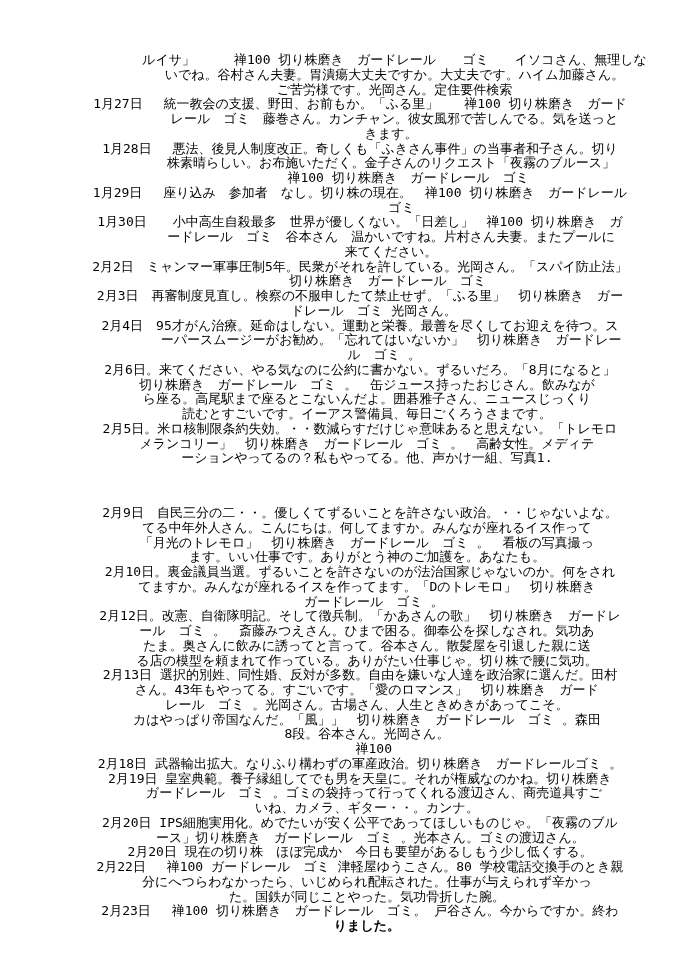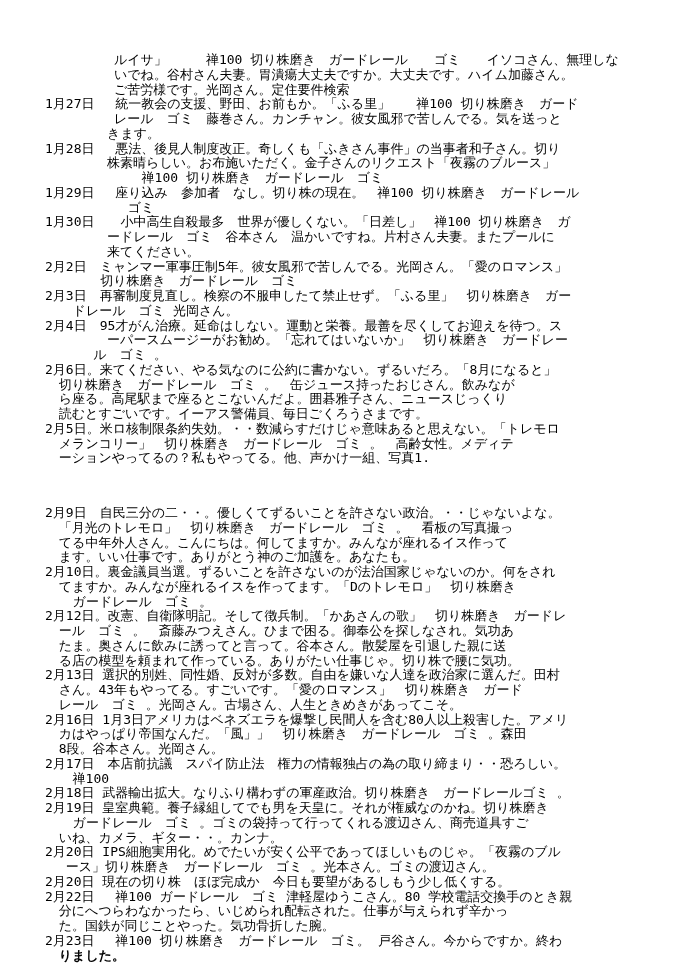--- a/index.html
+++ b/index.html
@@ -6,20 +6,21 @@
     margin: 0;
     padding: 0;
     background: #ffffff;
   }
   .page {
     position: relative;
     width: 688px;
     height: 971px;
     background: #ffffff;
     overflow: hidden;
+    text-align: center;
   }
   .textblock {
     position: absolute;
     left: 45px;
     top: 53px;
     width: 630px;
     color: #000000;
     font-family: "DejaVu Sans Mono", "Liberation Mono", monospace;
     font-size: 13px;
     line-height: 14.75px;
@@ -43,52 +44,50 @@
       <div class="text-line" style="padding-left: 69px;">レール　ゴミ　藤巻さん。カンチャン。彼女風邪で苦しんでる。気を送っと</div>
       <div class="text-line" style="padding-left: 62.1px;">きます。</div>
       <div class="text-line" style="padding-left: 0px;">1月28日　 悪法、後見人制度改正。奇しくも「ふきさん事件」の当事者和子さん。切り</div>
       <div class="text-line" style="padding-left: 62.1px;">株素晴らしい。お布施いただく。金子さんのリクエスト「夜霧のブルース」</div>
       <div class="text-line" style="padding-left: 96.6px;">禅100 切り株磨き　ガードレール　ゴミ</div>
       <div class="text-line" style="padding-left: 0px;">1月29日　 座り込み　参加者　なし。切り株の現在。　禅100 切り株磨き　ガードレール</div>
       <div class="text-line" style="padding-left: 82.8px;">ゴミ</div>
       <div class="text-line" style="padding-left: 0px;">1月30日　　小中高生自殺最多　世界が優しくない。「日差し」　禅100 切り株磨き　ガ</div>
       <div class="text-line" style="padding-left: 62.1px;">ードレール　ゴミ　谷本さん　温かいですね。片村さん夫妻。またプールに</div>
       <div class="text-line" style="padding-left: 62.1px;">来てください。</div>
-      <div class="text-line" style="padding-left: 0px;">2月2日　ミャンマー軍事圧制5年。彼女風邪で苦しんでる。光岡さん。「愛のロマンス」</div>
+      <div class="text-line" style="padding-left: 0px;">2月2日　ミャンマー軍事圧制5年。民衆がそれを許している。光岡さん。「スパイ防止法」</div>
       <div class="text-line" style="padding-left: 55.2px;">切り株磨き　ガードレール　ゴミ</div>
       <div class="text-line" style="padding-left: 0px;">2月3日　再審制度見直し。検察の不服申したて禁止せず。「ふる里」　切り株磨き　ガー</div>
       <div class="text-line" style="padding-left: 27.6px;">ドレール　ゴミ 光岡さん。</div>
       <div class="text-line" style="padding-left: 0px;">2月4日　95才がん治療。延命はしない。運動と栄養。最善を尽くしてお迎えを待つ。ス</div>
       <div class="text-line" style="padding-left: 62.1px;">ーパースムージーがお勧め。「忘れてはいないか」　切り株磨き　ガードレー</div>
       <div class="text-line" style="padding-left: 48.3px;">ル　ゴミ 。</div>
       <div class="text-line" style="padding-left: 0px;">2月6日。来てください、やる気なのに公約に書かない。ずるいだろ。「8月になると」</div>
       <div class="text-line" style="padding-left: 13.8px;">切り株磨き　ガードレール　ゴミ 。　缶ジュース持ったおじさん。飲みなが</div>
       <div class="text-line" style="padding-left: 13.8px;">ら座る。高尾駅まで座るとこないんだよ。囲碁雅子さん、ニュースじっくり</div>
       <div class="text-line" style="padding-left: 13.8px;">読むとすごいです。イーアス警備員、毎日ごくろうさまです。</div>
       <div class="text-line" style="padding-left: 0px;">2月5日。米ロ核制限条約失効。・・数減らすだけじゃ意味あると思えない。「トレモロ</div>
       <div class="text-line" style="padding-left: 13.8px;">メランコリー」　切り株磨き　ガードレール　ゴミ 。　高齢女性。メディテ</div>
       <div class="text-line" style="padding-left: 13.8px;">ーションやってるの？私もやってる。他、声かけ一組、写真1.</div>
       <div class="text-line" style="padding-left: 0px; margin-top: 40px;">2月9日　自民三分の二・・。優しくてずるいことを許さない政治。・・じゃないよな。</div>
+      <div class="text-line" style="padding-left: 13.8px;">てる中年外人さん。こんにちは。何してますか。みんなが座れるイス作って</div>
       <div class="text-line" style="padding-left: 13.8px;">「月光のトレモロ」　切り株磨き　ガードレール　ゴミ 。　看板の写真撮っ</div>
-      <div class="text-line" style="padding-left: 13.8px;">てる中年外人さん。こんにちは。何してますか。みんなが座れるイス作って</div>
       <div class="text-line" style="padding-left: 13.8px;">ます。いい仕事です。ありがとう神のご加護を。あなたも。</div>
       <div class="text-line" style="padding-left: 0px;">2月10日。裏金議員当選。ずるいことを許さないのが法治国家じゃないのか。何をされ</div>
       <div class="text-line" style="padding-left: 13.8px;">てますか。みんなが座れるイスを作ってます。「Dのトレモロ」　切り株磨き</div>
       <div class="text-line" style="padding-left: 27.6px;">ガードレール　ゴミ 。</div>
       <div class="text-line" style="padding-left: 0px;">2月12日。改憲、自衛隊明記。そして徴兵制。「かあさんの歌」　切り株磨き　ガードレ</div>
       <div class="text-line" style="padding-left: 13.8px;">ール　ゴミ 。　斎藤みつえさん。ひまで困る。御奉公を探しなされ。気功あ</div>
       <div class="text-line" style="padding-left: 13.8px;">たま。奥さんに飲みに誘ってと言って。谷本さん。散髪屋を引退した親に送</div>
       <div class="text-line" style="padding-left: 13.8px;">る店の模型を頼まれて作っている。ありがたい仕事じゃ。切り株で腰に気功。</div>
       <div class="text-line" style="padding-left: 0px;">2月13日 選択的別姓、同性婚、反対が多数。自由を嫌いな人達を政治家に選んだ。田村</div>
       <div class="text-line" style="padding-left: 13.8px;">さん。43年もやってる。すごいです。「愛のロマンス」　切り株磨き　ガード</div>
       <div class="text-line" style="padding-left: 13.8px;">レール　ゴミ 。光岡さん。古場さん、人生ときめきがあってこそ。</div>
-      <div class="text-line" style="padding-left: 0px;">2月16日 1月3日アメリカはベネズエラを爆撃し民間人を含む80人以上殺害した。アメリ</div>
       <div class="text-line" style="padding-left: 13.8px;">カはやっぱり帝国なんだ。「風」」　切り株磨き　ガードレール　ゴミ 。森田</div>
       <div class="text-line" style="padding-left: 13.8px;">8段。谷本さん。光岡さん。</div>
-      <div class="text-line" style="padding-left: 0px;">2月17日　本店前抗議　スパイ防止法　権力の情報独占の為の取り締まり・・恐ろしい。</div>
       <div class="text-line" style="padding-left: 27.6px;">禅100</div>
       <div class="text-line" style="padding-left: 0px;">2月18日 武器輸出拡大。なりふり構わずの軍産政治。切り株磨き　ガードレールゴミ 。</div>
       <div class="text-line" style="padding-left: 0px;">2月19日 皇室典範。養子縁組してでも男を天皇に。それが権威なのかね。切り株磨き</div>
       <div class="text-line" style="padding-left: 27.6px;">ガードレール　ゴミ 。ゴミの袋持って行ってくれる渡辺さん、商売道具すご</div>
       <div class="text-line" style="padding-left: 13.8px;">いね、カメラ、ギター・・。カンナ。</div>
       <div class="text-line" style="padding-left: 0px;">2月20日 IPS細胞実用化。めでたいが安く公平であってほしいものじゃ。「夜霧のブル</div>
       <div class="text-line" style="padding-left: 20.7px;">ース」切り株磨き　ガードレール　ゴミ 。光本さん。ゴミの渡辺さん。</div>
       <div class="text-line" style="padding-left: 0px;">2月20日 現在の切り株　ほぼ完成か　今日も要望があるしもう少し低くする。</div>
       <div class="text-line" style="padding-left: 0px;">2月22日　 禅100 ガードレール　ゴミ 津軽屋ゆうこさん。80 学校電話交換手のとき親</div>
       <div class="text-line" style="padding-left: 13.8px;">分にへつらわなかったら、いじめられ配転された。仕事が与えられず辛かっ</div>

